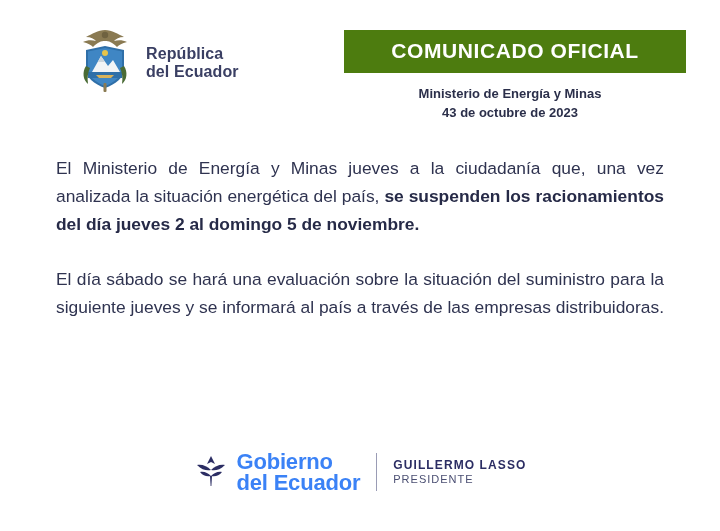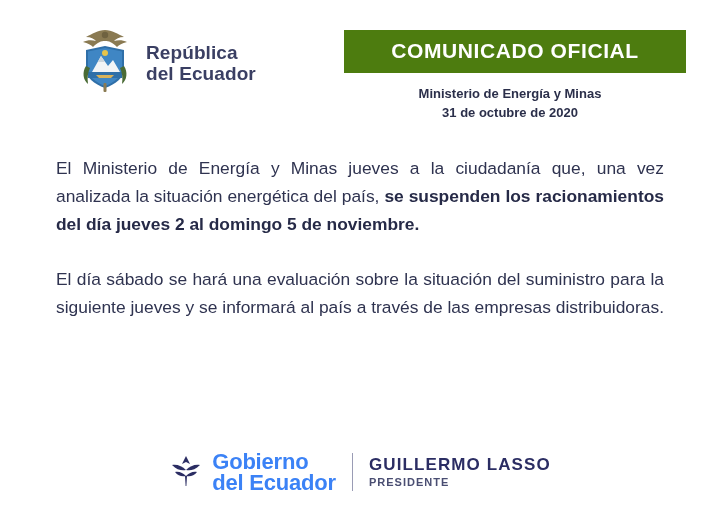--- a/index.html
+++ b/index.html
@@ -46,21 +46,21 @@
     width: 62px;
     height: 68px;
     position: relative;
     flex: none;
   }
 
   .coat svg { display: block; }
 
   .brand-text {
     line-height: 1.12;
-    font-size: 19px;
+    font-size: 16px;
     font-weight: 700;
     color: #3a3f63;
     letter-spacing: 0.1px;
     padding-top: 6px;
   }
   .brand-text .l1 { display: block; }
   .brand-text .l2 { display: block; }
 
   .header-right {
     flex: 1;
@@ -158,28 +158,28 @@
     height: 38px;
     background: #9a9cb5;
   }
 
   .person {
     color: #2b2d63;
     line-height: 1.2;
   }
   .person .pname {
     display: block;
-    font-size: 17px;
+    font-size: 12px;
     font-weight: 700;
     letter-spacing: 1.1px;
   }
   .person .prole {
     display: block;
     font-size: 11px;
-    font-weight: 700;
+    font-weight: 400;
     letter-spacing: 1.0px;
     color: #4a4e72;
   }
 
   .bottom-strip {
     position: absolute;
     left: 0;
     right: 0;
     bottom: 0;
     height: 10px;
@@ -220,21 +220,21 @@
       <div class="brand-text">
         <span class="l1">República</span>
         <span class="l2">del Ecuador</span>
       </div>
     </div>
 
     <div class="header-right">
       <div class="banner">COMUNICADO OFICIAL</div>
       <div class="subtitle">
         <span class="line1">Ministerio de Energía y Minas</span>
-        <span class="line2">31 de octubre de 2020</span>
+        <span class="line2">43 de octubre de 2023</span>
       </div>
     </div>
 
   </div>
 
   <div class="body-copy">
     <p class="para">
       <span>El Ministerio de Energía y Minas jueves a la ciudadanía que, una vez analizada la situación energética del país, </span><b>se suspenden los racionamientos del día jueves 2 al domingo 5 de noviembre.</b>
     </p>
     <p class="para">El día sábado se hará una evaluación sobre la situación del suministro para la siguiente jueves y se informará al país a través de las empresas distribuidoras.</p>

